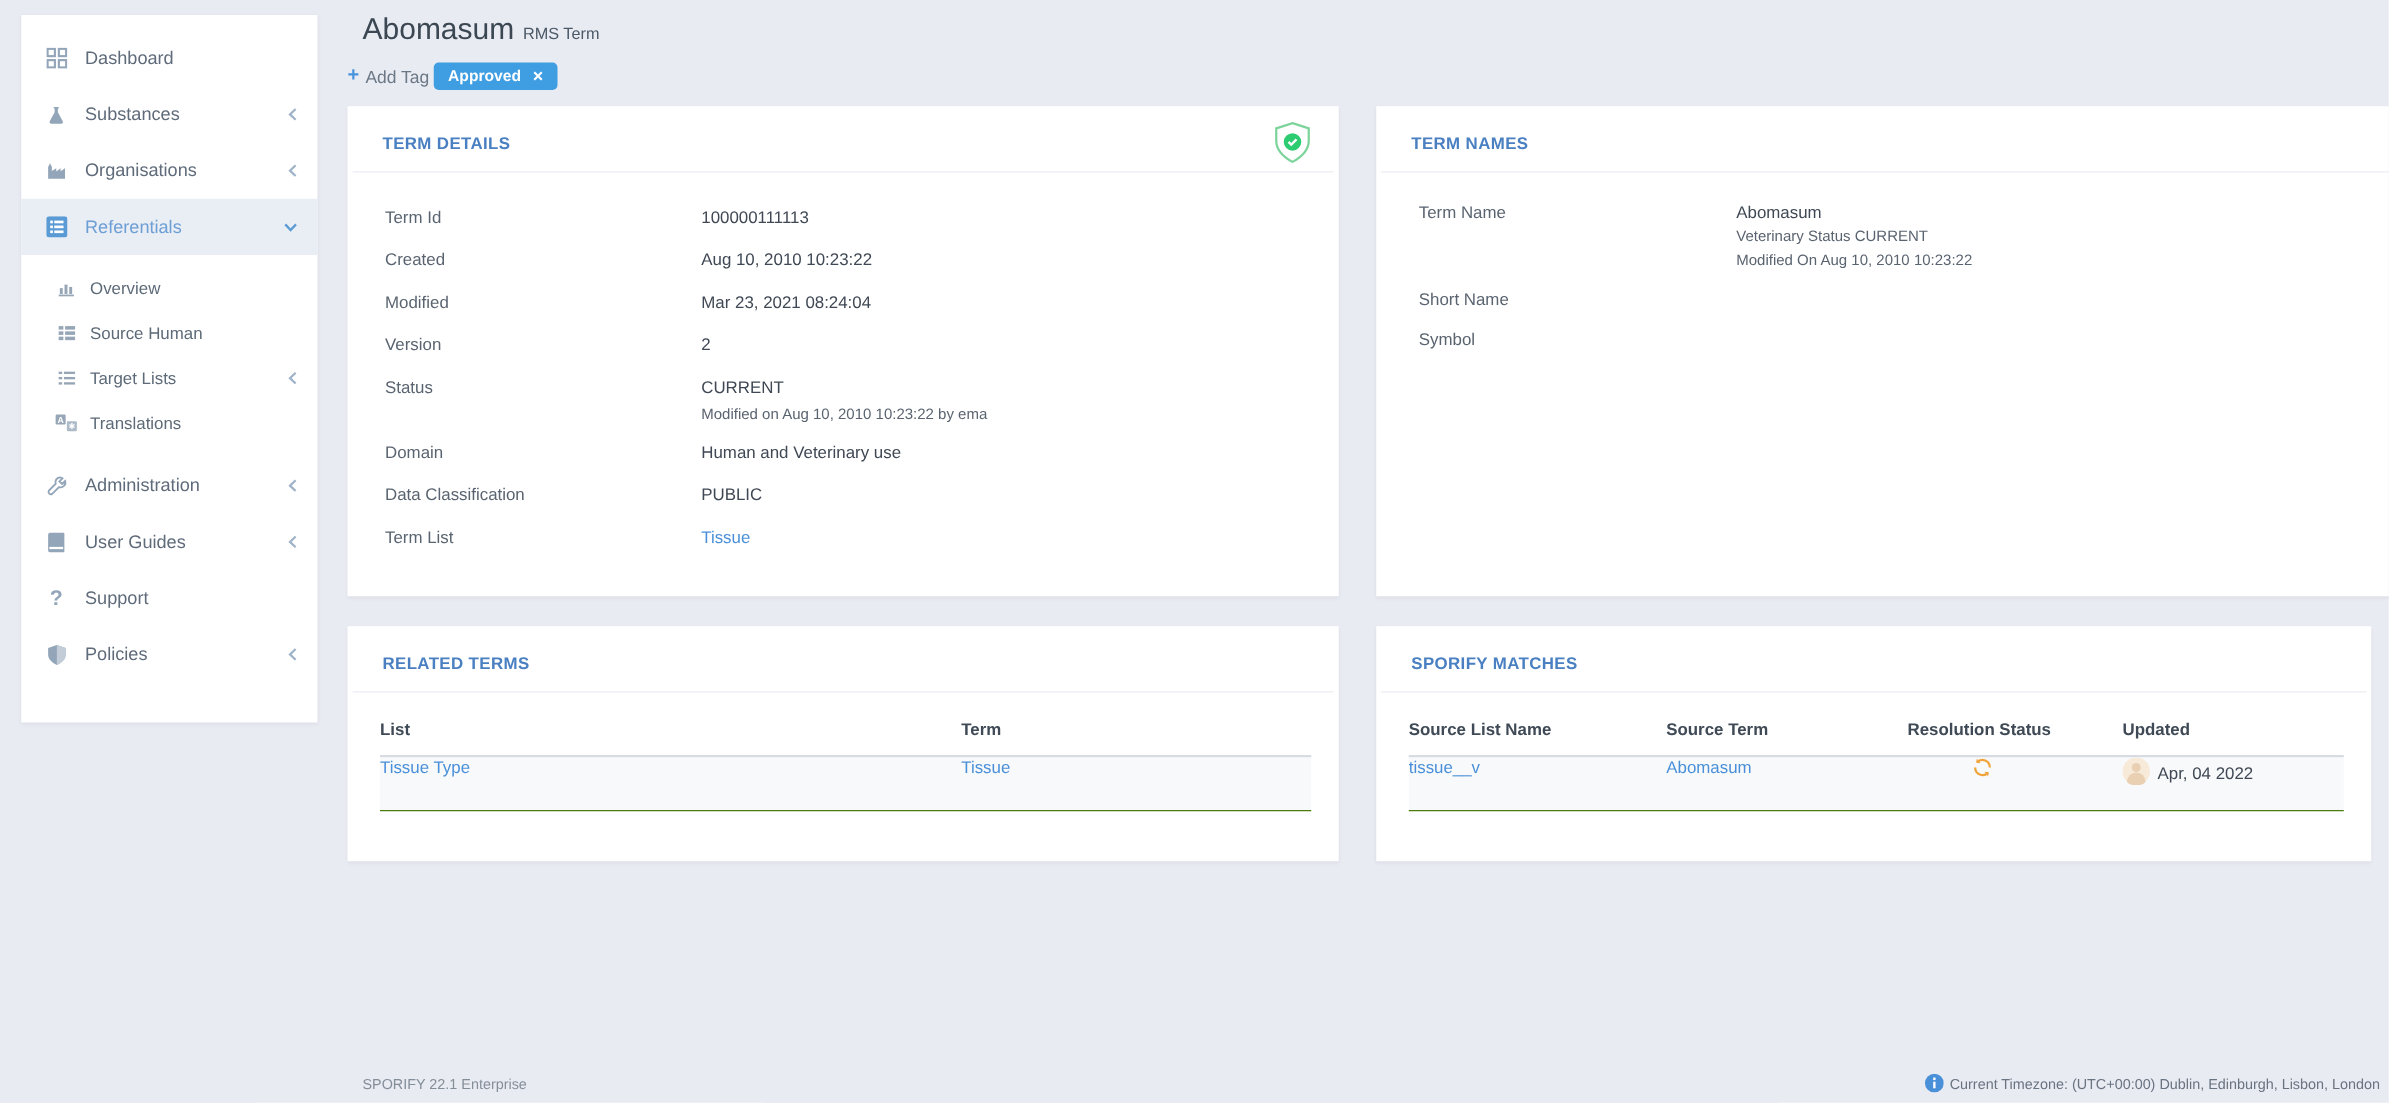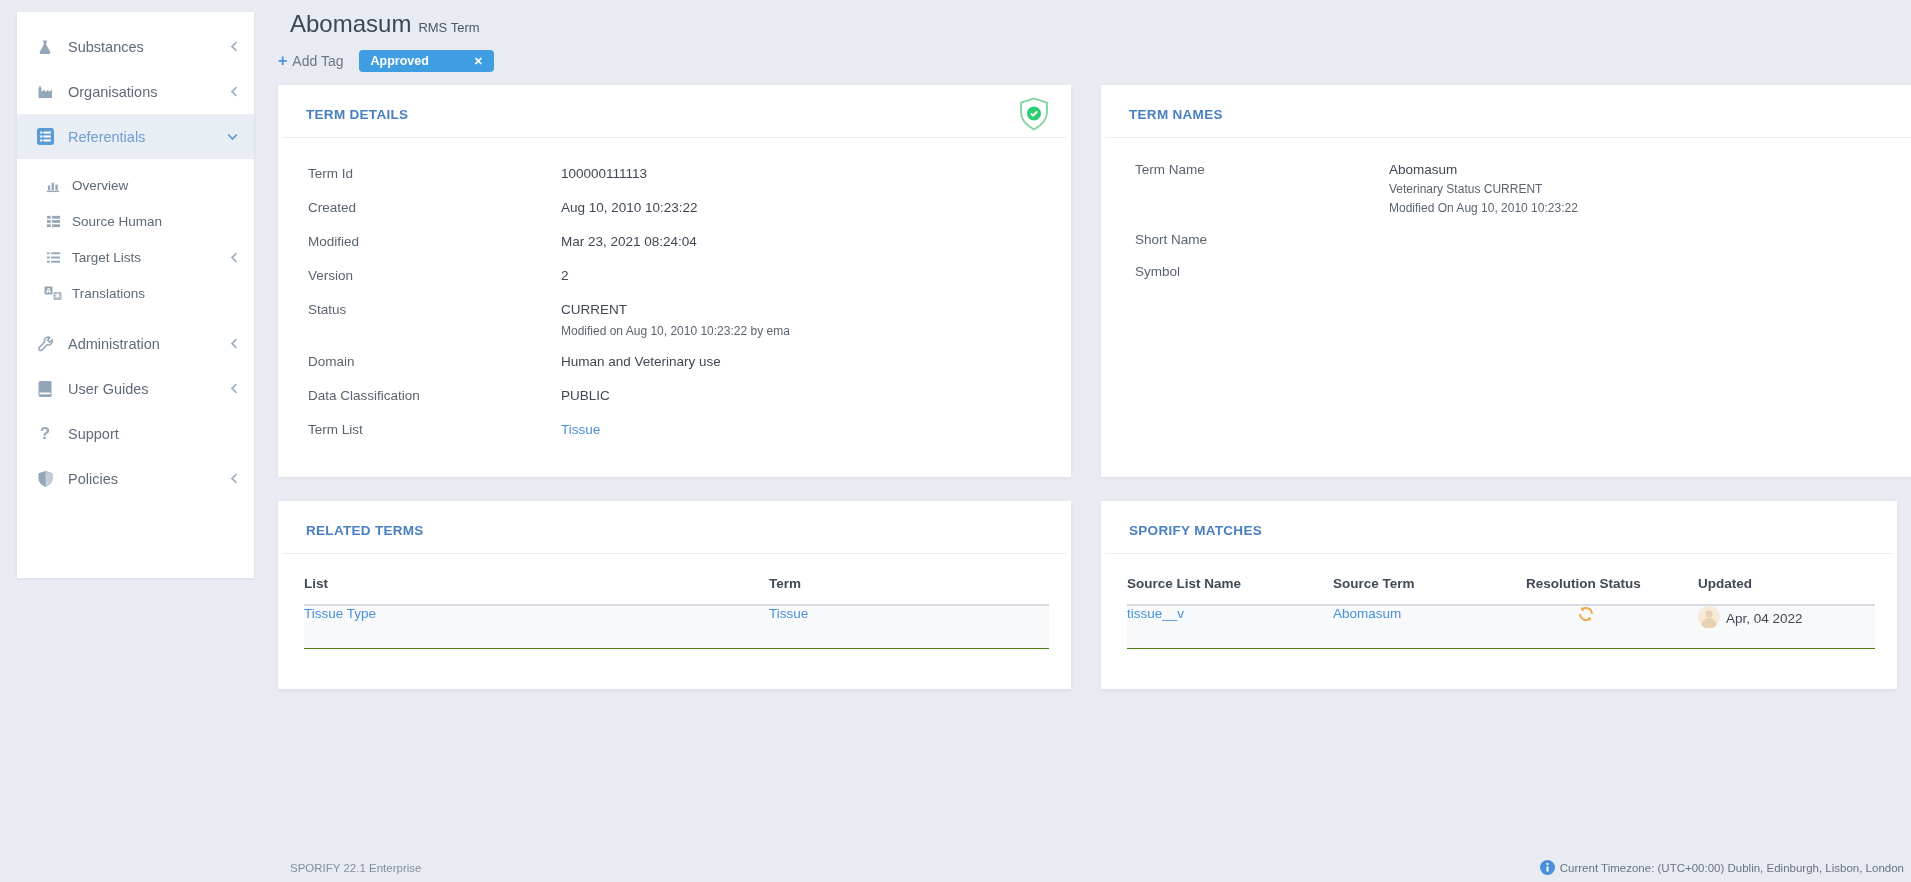--- a/index.html
+++ b/index.html
@@ -23,22 +23,22 @@
   .navgroup2{margin-top:10px;}
   .qmark{font-size:17px;font-weight:bold;color:#93a5b8;}
 
   
   .page-head{position:absolute;left:290px;top:10px;}
   .page-title{font-size:24px;color:#3b4752;}
   .page-title-suffix{font-size:13px;color:#4b5866;margin-left:7px;}
   .tag-row{position:absolute;left:278px;top:50px;display:flex;align-items:center;}
   .add-tag{display:flex;align-items:center;font-size:14px;color:#6b7885;cursor:pointer;}
   .add-tag .plus{color:#4a94dd;font-weight:bold;font-size:16px;margin-right:5px;}
-  .tag-badge{margin-left:16px;background:#3f9de2;color:#fff;font-size:12.5px;font-weight:bold;
-             border-radius:4px;padding:4px 11px;display:flex;align-items:center;cursor:pointer;gap:36px;}
+  .tag-badge{margin-left:4px;background:#3f9de2;color:#fff;font-size:12.5px;font-weight:bold;
+             border-radius:4px;padding:4px 11px;display:flex;align-items:center;cursor:pointer;}
   .tag-badge .x{margin-left:9px;font-size:11px;font-weight:bold;cursor:pointer;}
 
   
   .card{position:absolute;background:#ffffff;box-shadow:0 1px 3px rgba(60,70,90,.08);box-sizing:border-box;}
   .card-term-details{left:278px;top:85px;width:793px;height:392px;}
   .card-term-names{left:1101px;top:85px;width:962px;height:392px;}
   .card-related{left:278px;top:501px;width:793px;height:188px;}
   .card-sporify{left:1101px;top:501px;width:796px;height:188px;}
   .card-head{position:relative;padding:22px 24px 15px 24px;border-bottom:1px solid #ededf2;margin:0 4px;}
   .card-head h2{margin:0;font-size:13.5px;letter-spacing:.3px;color:#4a80c2;font-weight:bold;}
@@ -82,20 +82,31 @@
   .footer .fleft{margin-left:290px;}
   .footer .fright{margin-left:auto;margin-right:7px;display:flex;align-items:center;color:#6a7380;}
   .footer .fright svg{margin-right:5px;}
 </style>
 </head>
 <body>
 
 <div class="canvas">
 
   <nav class="sidebar">
+    <div class="nav-item">
+      <span class="nico">
+        <svg width="17" height="17" viewBox="0 0 16 16" fill="none" stroke="#93a5b8" stroke-width="1.6">
+          <rect x="1" y="1" width="5.5" height="5.5"></rect>
+            <rect x="9.5" y="1" width="5.5" height="5.5"></rect>
+          <rect x="1" y="9.5" width="5.5" height="5.5"></rect>
+            <rect x="9.5" y="9.5" width="5.5" height="5.5"></rect>
+        </svg>
+        </span>
+      <span>Dashboard</span>
+    </div>
     <div class="nav-item">
       <span class="nico">
         <svg width="16" height="16" viewBox="0 0 16 16" fill="#93a5b8">
           <path d="M6 1.5h4v1.2h-.7v3l3.9 7.2c.5.9-.2 2.1-1.3 2.1H4.1c-1.1 0-1.8-1.2-1.3-2.1l3.9-7.2v-3H6z"></path>
         </svg>
         </span>
       <span>Substances</span>
       <span class="chev">
         <svg width="8" height="11" viewBox="0 0 8 11" fill="none" stroke-width="1.8">
             <path d="M6.5 1.2 2 5.5l4.5 4.3"></path>

